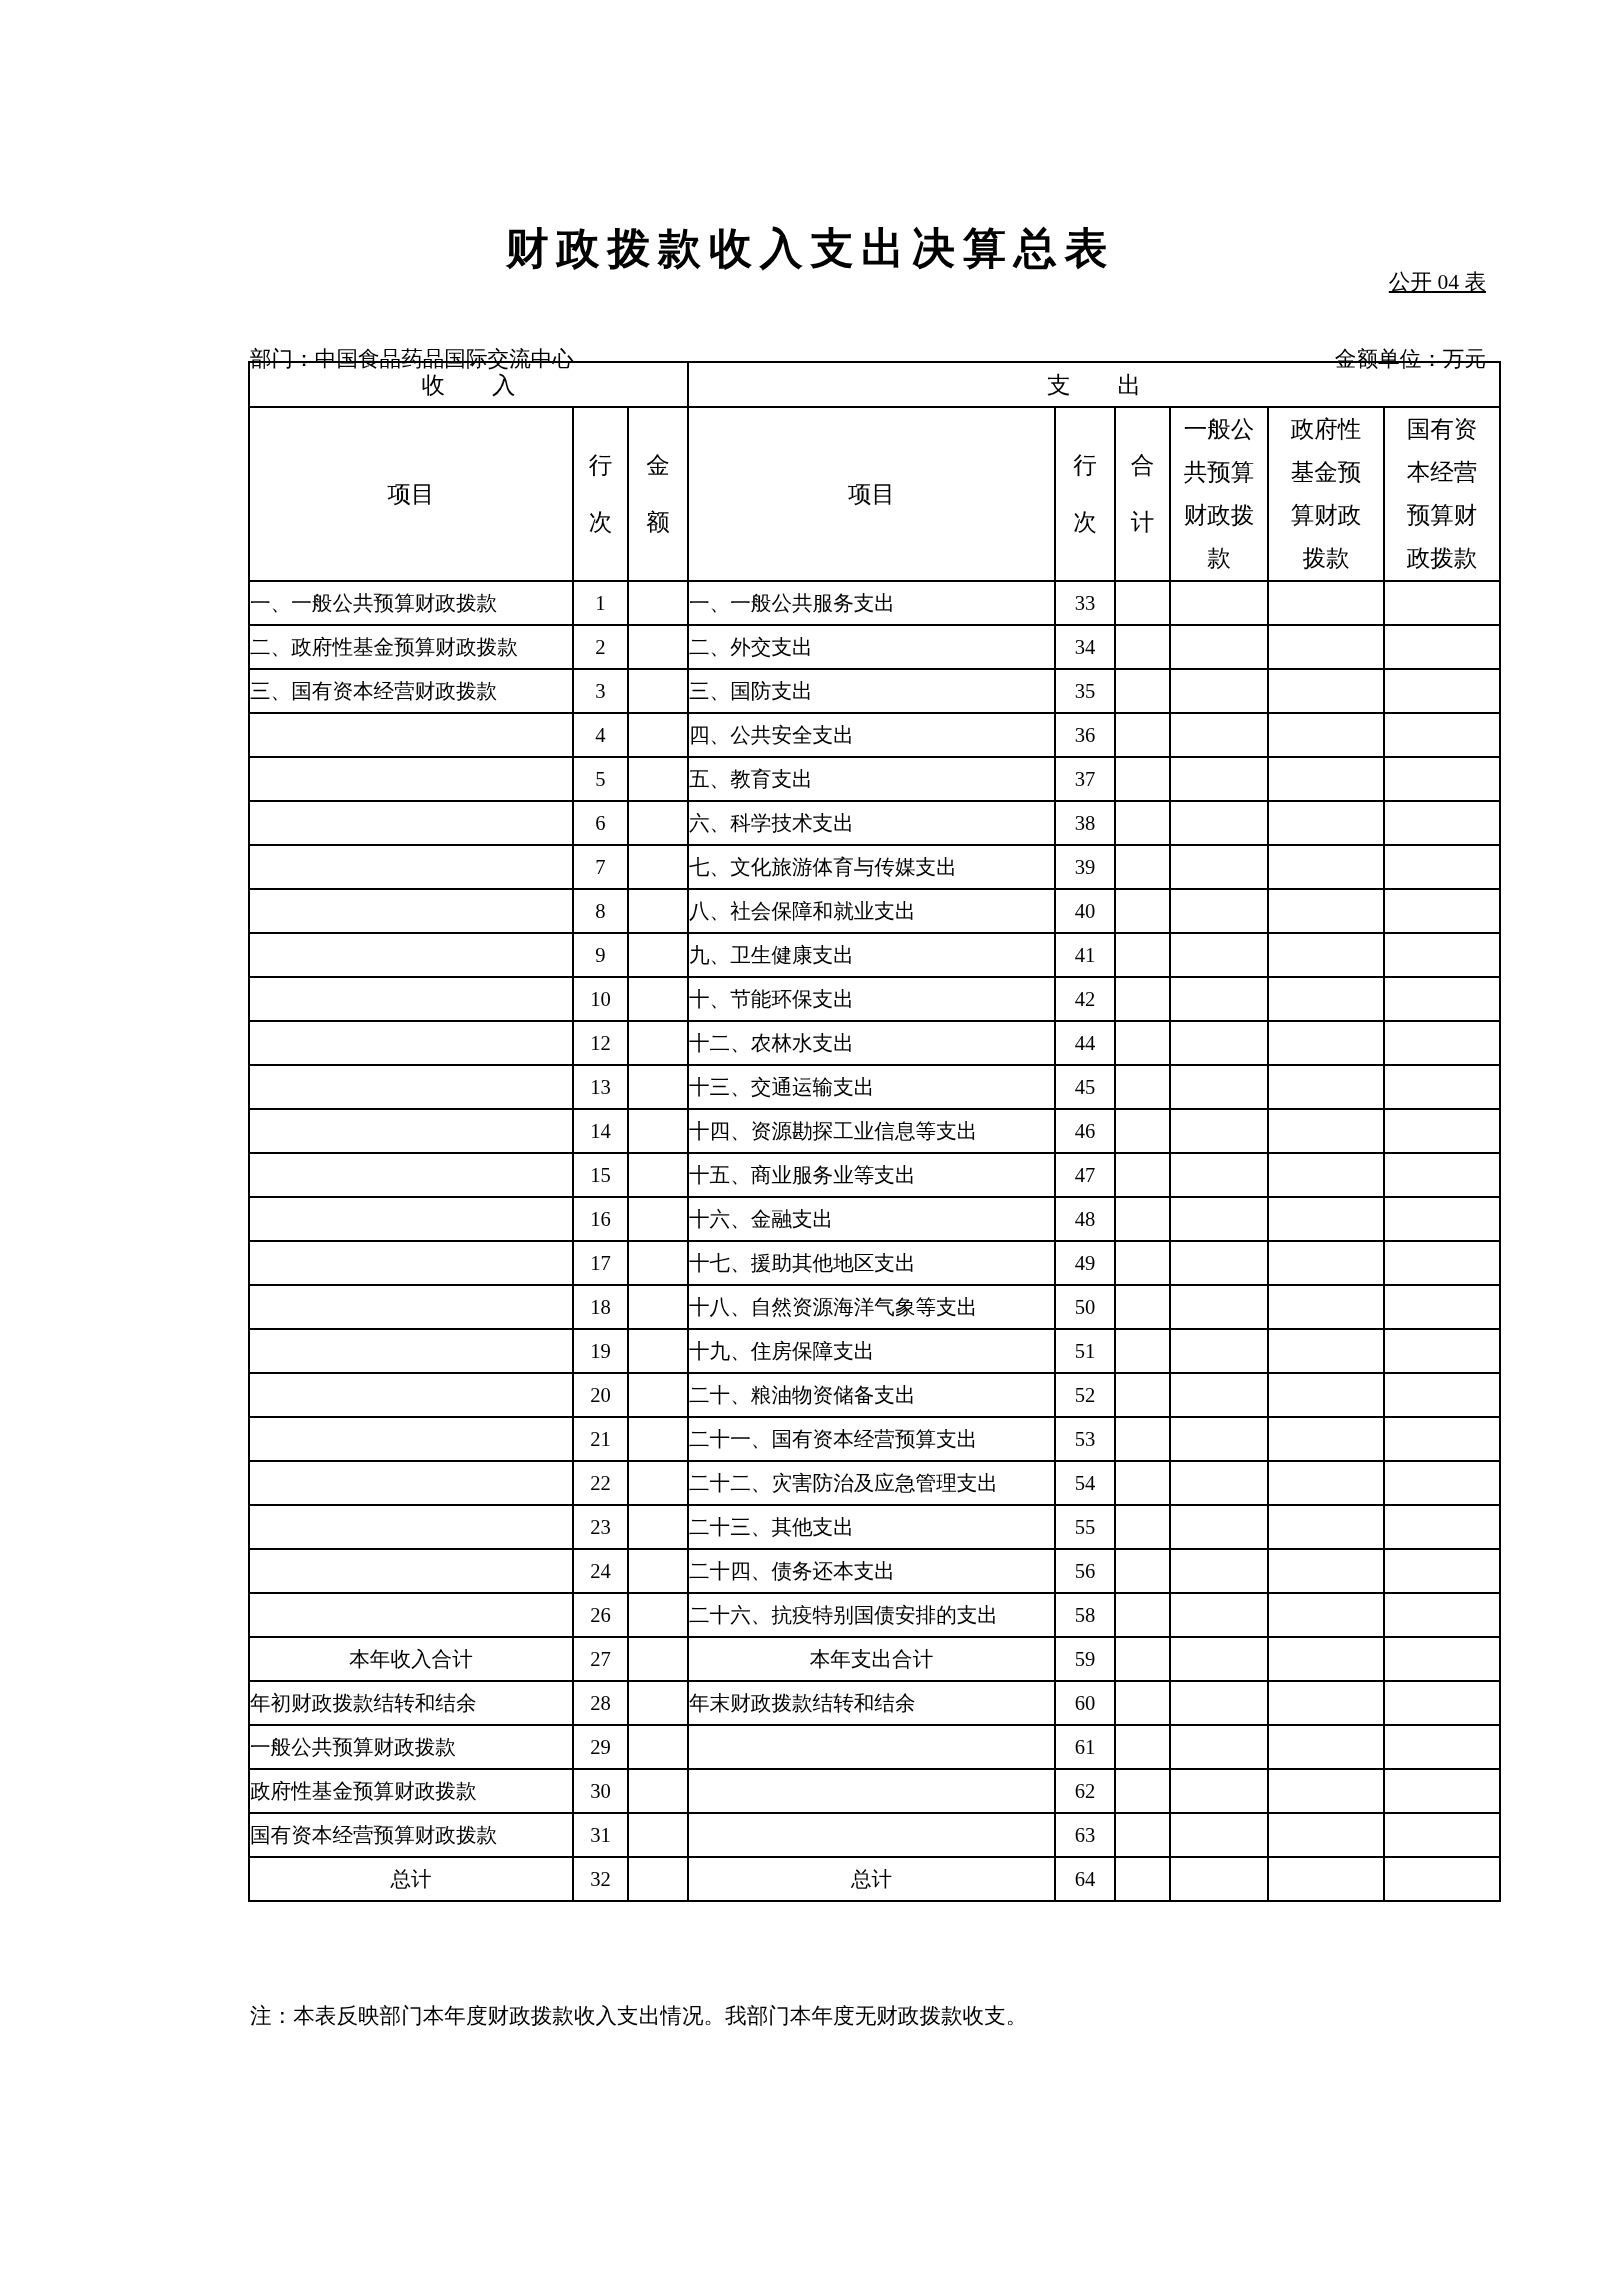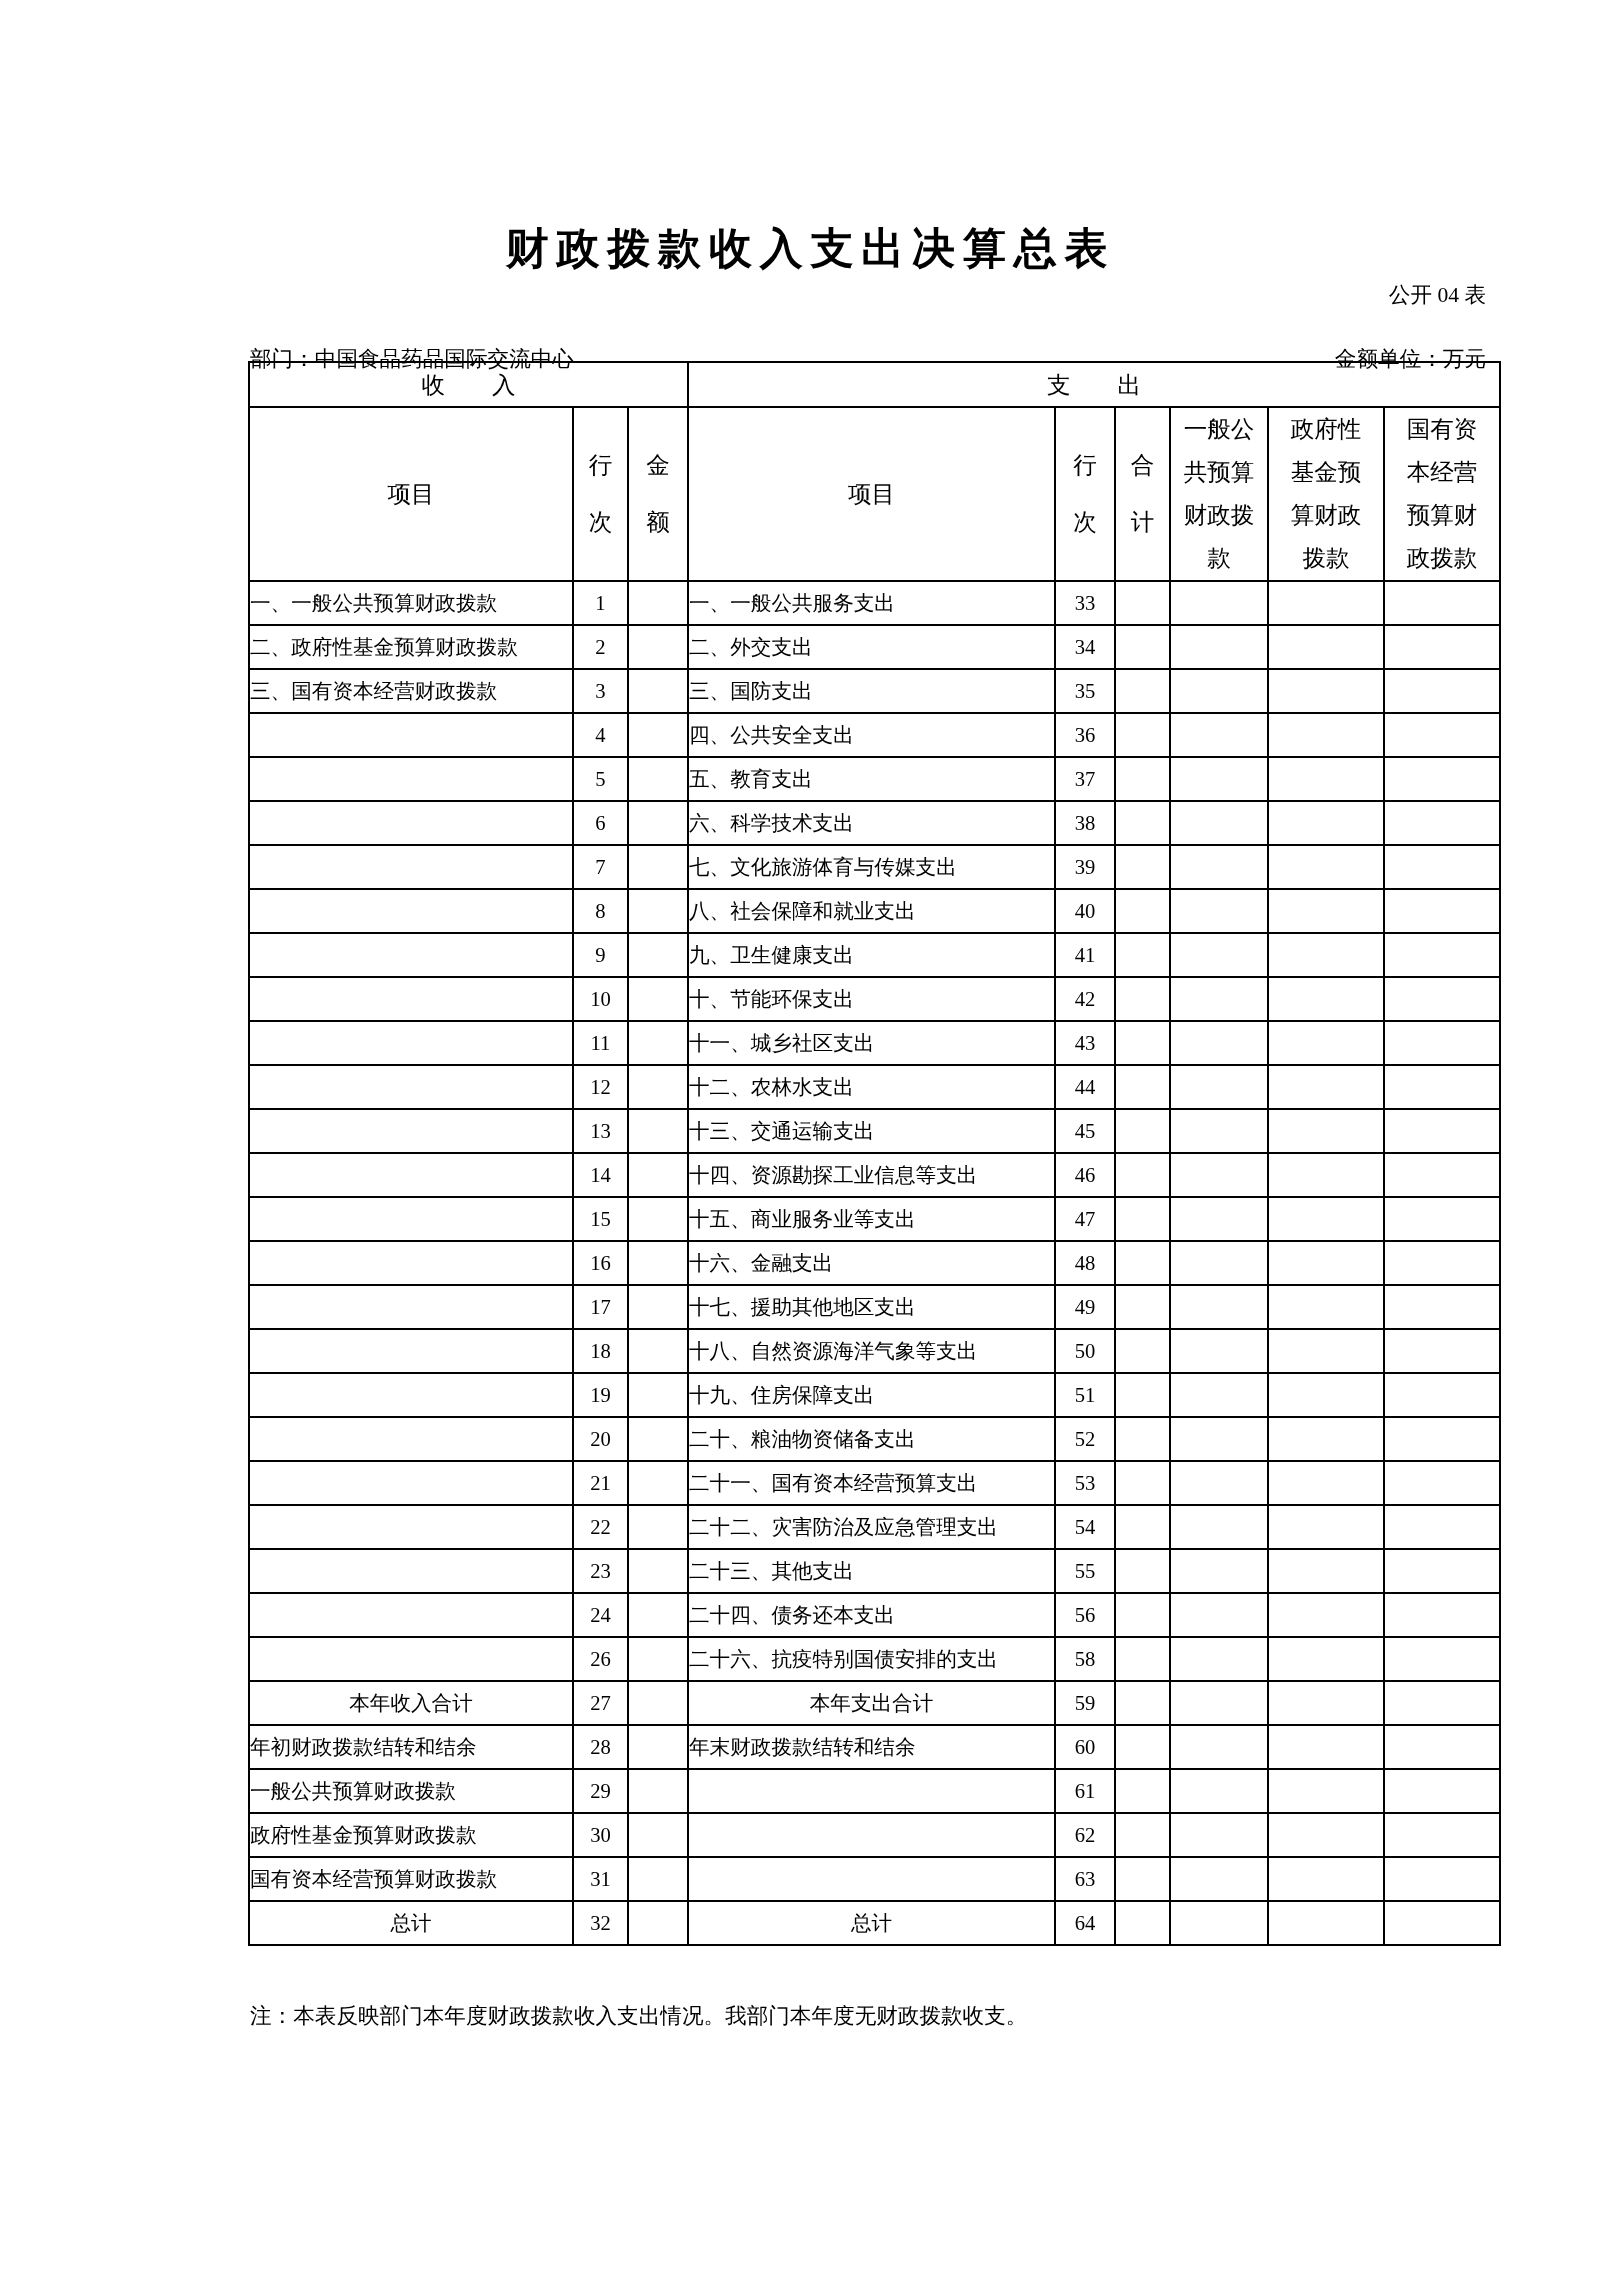--- a/index.html
+++ b/index.html
@@ -17,23 +17,24 @@
     left:0;
     width:100%;
     text-align:center;
     font-size:43px;
     font-weight:bold;
     letter-spacing:7.8px;
     font-family:"Liberation Sans","DejaVu Sans",sans-serif;
   }
   .table-code{
     position:absolute;
-    top:280px;
+    top:267px;
     right:135px;
     font-size:21.6px;
+    text-decoration:underline;
   }
   .meta{
     position:absolute;
     top:344px;
     left:250px;
     right:135px;
     display:flex;
     justify-content:space-between;
     font-size:21.6px;
   }
@@ -233,31 +234,20 @@
           <td class="num-cell"></td>
           <td class="item-cell sec">十、节能环保支出</td>
           <td class="num-cell">42</td>
           <td class="num-cell"></td>
           <td class="num-cell"></td>
           <td class="num-cell"></td>
           <td class="num-cell"></td>
         </tr>
         <tr>
           <td class="item-cell"></td>
-          <td class="num-cell">11</td>
-          <td class="num-cell"></td>
-          <td class="item-cell sec">十一、城乡社区支出</td>
-          <td class="num-cell">43</td>
-          <td class="num-cell"></td>
-          <td class="num-cell"></td>
-          <td class="num-cell"></td>
-          <td class="num-cell"></td>
-        </tr>
-        <tr>
-          <td class="item-cell"></td>
           <td class="num-cell">12</td>
           <td class="num-cell"></td>
           <td class="item-cell sec">十二、农林水支出</td>
           <td class="num-cell">44</td>
           <td class="num-cell"></td>
           <td class="num-cell"></td>
           <td class="num-cell"></td>
           <td class="num-cell"></td>
         </tr>
         <tr>

